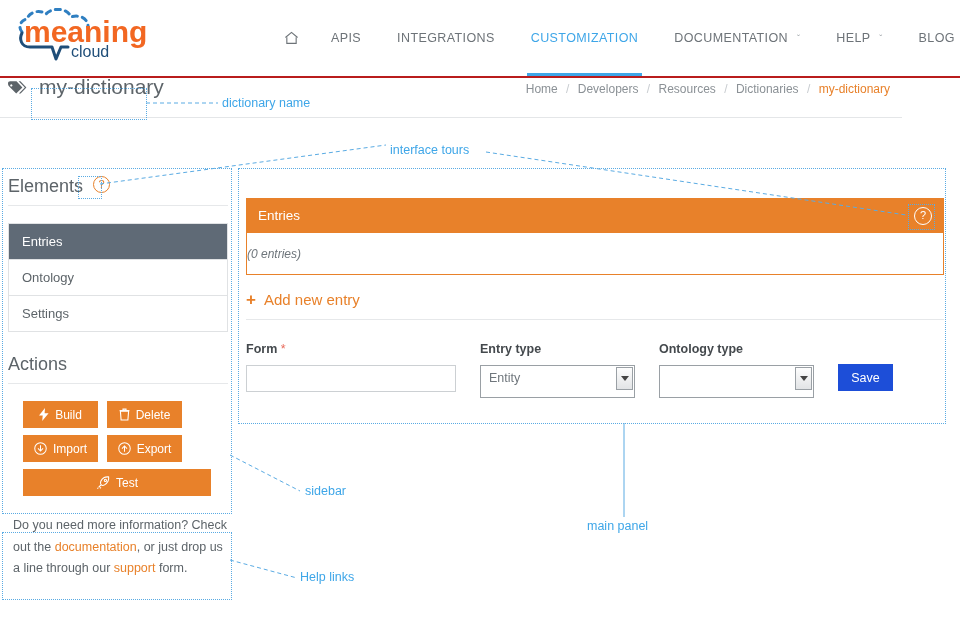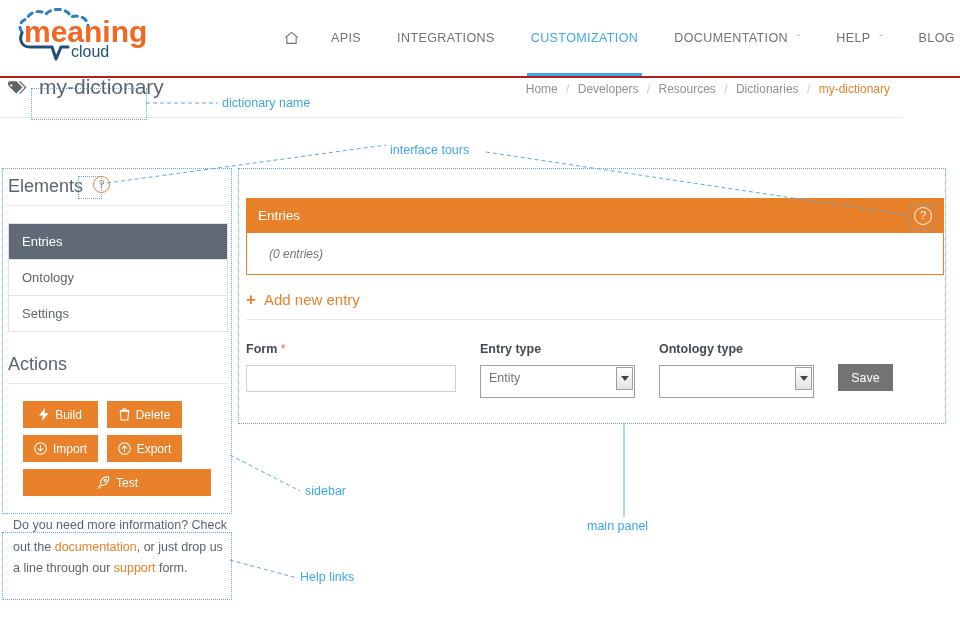--- a/index.html
+++ b/index.html
@@ -211,21 +211,20 @@
     line-height: 15px;
     text-align: center;
     cursor: pointer;
   }
   .panel-body {
     border: 1px solid #e8812a;
     border-top: none;
     height: 41px;
     display: flex;
     align-items: center;
-    padding-left: 22px;
     background: #fff;
   }
   .entries-count {
     font-style: italic;
     font-size: 12px;
     color: #6f767c;
   }
   .add-entry {
     margin-top: 16px;
     font-size: 15px;
@@ -292,21 +291,21 @@
     justify-content: center;
   }
   .sel .arrow i {
     display: block;
     width: 0; height: 0;
     border-left: 4px solid transparent;
     border-right: 4px solid transparent;
     border-top: 5px solid #444;
   }
   .save-btn {
-    background: #737373;
+    background: #1d4ed8;
     color: #fff;
     border: none;
     width: 55px; height: 27px;
     font-size: 12.5px;
     cursor: pointer;
     margin-top: 22px;
     font-family: "Liberation Sans", sans-serif;
   }
 
   

